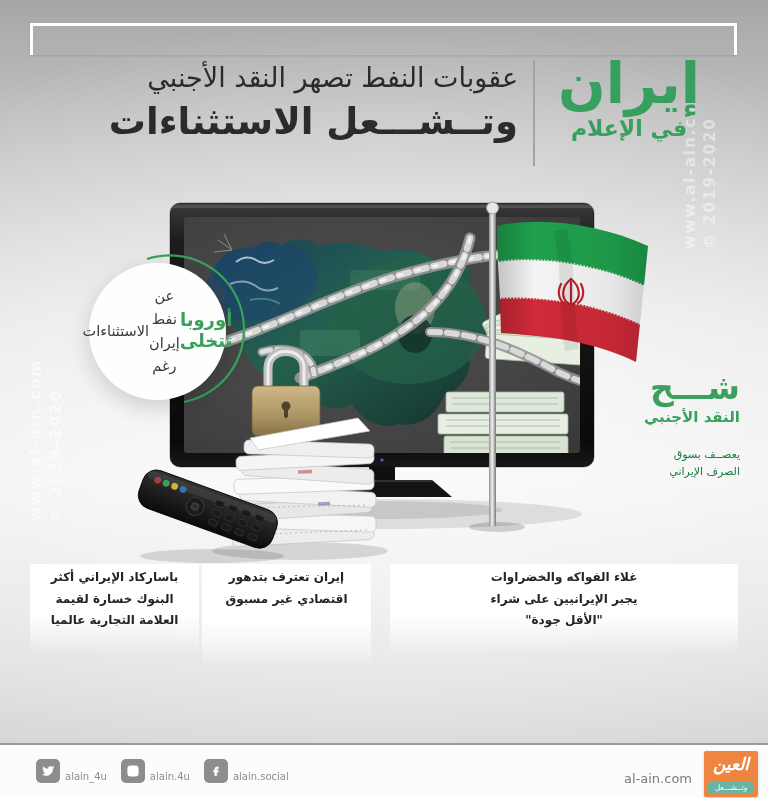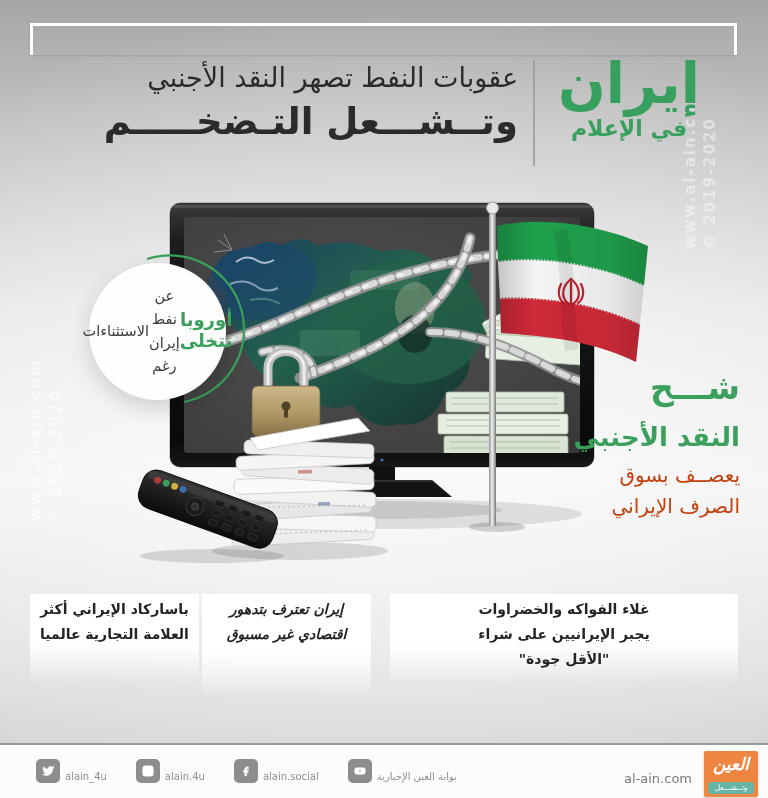--- a/index.html
+++ b/index.html
@@ -32,33 +32,33 @@
   
   .badge{position:absolute;left:89px;top:263px;width:137px;height:137px;border-radius:50%;
     background:#fefefe;box-shadow:0 8px 22px rgba(0,0,0,0.16);
     display:flex;flex-direction:row;align-items:center;justify-content:center;
     direction:rtl;text-align:center;z-index:3;}
   .badge .b1{color:#3aa05c;font-weight:bold;font-size:18px;margin-bottom:4px;}
   .badge .b2{color:#3a3a3a;font-size:14.5px;line-height:1.6;text-align:center;}
   
   .fx{position:absolute;right:28px;top:370px;direction:rtl;text-align:right;z-index:3;}
   .fx .f1{color:#3aa05c;font-size:33px;font-weight:bold;line-height:1.1;}
-  .fx .f2{color:#3aa05c;font-size:26px;font-weight:bold;margin-top:16px;}
-  .fx .f3{color:#c2410c;font-size:20px;line-height:1.55;margin-top:8px;}
-  
-  .fact{position:absolute;top:594px;direction:rtl;text-align:center;color:#242424;
-    font-size:14px;font-weight:bold;line-height:1.8;padding-top:3px;box-sizing:border-box;
+  .fx .f2{color:#3aa05c;font-size:15px;font-weight:bold;margin-top:2px;}
+  .fx .f3{color:#15803d;font-size:11px;line-height:1.55;margin-top:20px;}
+  
+  .fact{position:absolute;top:564px;direction:rtl;text-align:center;color:#242424;
+    font-size:12px;font-weight:bold;line-height:1.8;padding-top:3px;box-sizing:border-box;
     background:linear-gradient(180deg,#ffffff 0%,#ffffff 55%,rgba(255,255,255,0) 100%);z-index:3;}
   .fact-left{left:30px;width:169px;height:90px;}
-  .fact-mid{left:202px;width:169px;height:103px;font-style:italic;}
+  .fact-mid{left:202px;width:169px;height:103px;}
   .fact-right{left:390px;width:348px;height:90px;}
   
   .footer-divider{position:absolute;left:0;right:0;top:743px;height:2px;background:#9a9a9a;z-index:4;}
   .footer{position:absolute;left:0;right:0;top:745px;bottom:0;background:#fcfcfc;z-index:4;}
-  .social-row{position:absolute;left:36px;top:14px;display:flex;align-items:flex-start;gap:29px;}
+  .social-row{position:absolute;left:36px;top:14px;display:flex;align-items:flex-start;gap:14px;}
   .social{display:flex;align-items:flex-end;gap:5px;}
   .social .ic{width:24px;height:24px;border-radius:5px;background:#8d8d8d;
     display:flex;align-items:center;justify-content:center;flex:0 0 auto;}
   .social .ic svg{width:14px;height:14px;fill:#fff;stroke:#fff;}
   .social .lbl{font-size:10px;color:#8d8d8d;padding-bottom:1px;white-space:nowrap;}
   .site{position:absolute;right:76px;top:26px;font-size:13px;color:#7a7a7a;}
   .logo{position:absolute;right:10px;top:6px;width:54px;height:46px;background:#ee8540;
     border-radius:2px;box-shadow:0 1px 3px rgba(0,0,0,0.2);overflow:hidden;}
   .logo .cal{width:100%;text-align:center;color:#fff;font-weight:bold;font-size:17px;
     margin-top:3px;direction:rtl;font-style:italic;}
@@ -285,40 +285,41 @@
   <span>© 2019-2020</span>
 </div>
 
 <div class="brand txt-layer">
   <div class="brand-title">إيران</div>
   <div class="brand-sub">في الإعلام</div>
 </div>
 <div class="header-sep txt-layer"></div>
 <div class="main-title txt-layer">
   <div class="l1">عقوبات النفط تصهر النقد الأجنبي</div>
-  <div class="l2">وتــشـــعل التـضخـــــم</div>
+  <div class="l2">وتــشـــعل الاستثناءات</div>
 </div>
 
 <div class="badge">
   <div class="b1">أوروبا تتخلى</div>
   <div class="b2">عن نفط إيران رغم</div>
   <div class="b2">الاستثناءات</div>
 </div>
 
 <div class="fx">
   <div class="f1">شـــح</div>
   <div class="f2">النقد الأجنبي</div>
   <div class="f3">
     <div>يعصــف بسوق</div>
     <div>الصرف الإيراني</div>
   </div>
 </div>
 
 <div class="fact fact-left">
   <div>باساركاد الإيراني أكثر</div>
+  <div>البنوك خسارة لقيمة</div>
   <div>العلامة التجارية عالميا</div>
 </div>
 <div class="fact fact-mid">
   <div>إيران تعترف بتدهور</div>
   <div>اقتصادي غير مسبوق</div>
 </div>
 <div class="fact fact-right">
   <div>غلاء الفواكه والخضراوات</div>
   <div>يجبر الإيرانيين على شراء</div>
   <div>"الأقل جودة"</div>
@@ -346,28 +347,19 @@
       <span class="lbl">alain.4u</span>
     </div>
     <div class="social">
       <span class="ic">
         <svg viewBox="0 0 24 24">
             <path d="M13.5 8.2H16V5h-2.6C11.5 5 10 6.5 10 8.4V11H7.8v3H10v6h3.2v-6h2.4l.6-3h-3V9c0-.5.3-.8.8-.8z"></path>
           </svg>
       </span>
       <span class="lbl">alain.social</span>
     </div>
-    <div class="social">
-      <span class="ic">
-        <svg viewBox="0 0 24 24" fill="none">
-            <rect x="3" y="6.5" width="18" height="11" rx="3.5" fill="#fff"></rect>
-            <path d="M10.5 9.5v5l4.5-2.5z" fill="#8d8d8d"></path>
-          </svg>
-      </span>
-      <span class="lbl">بوابة العين الإخبارية</span>
-    </div>
   </div>
   <div class="site">al-ain.com</div>
   <div class="logo">
     <div class="cal">العين</div>
     <div class="ribbon">وتــشـــعل</div>
   </div>
 </div>
 
 </body></html>

